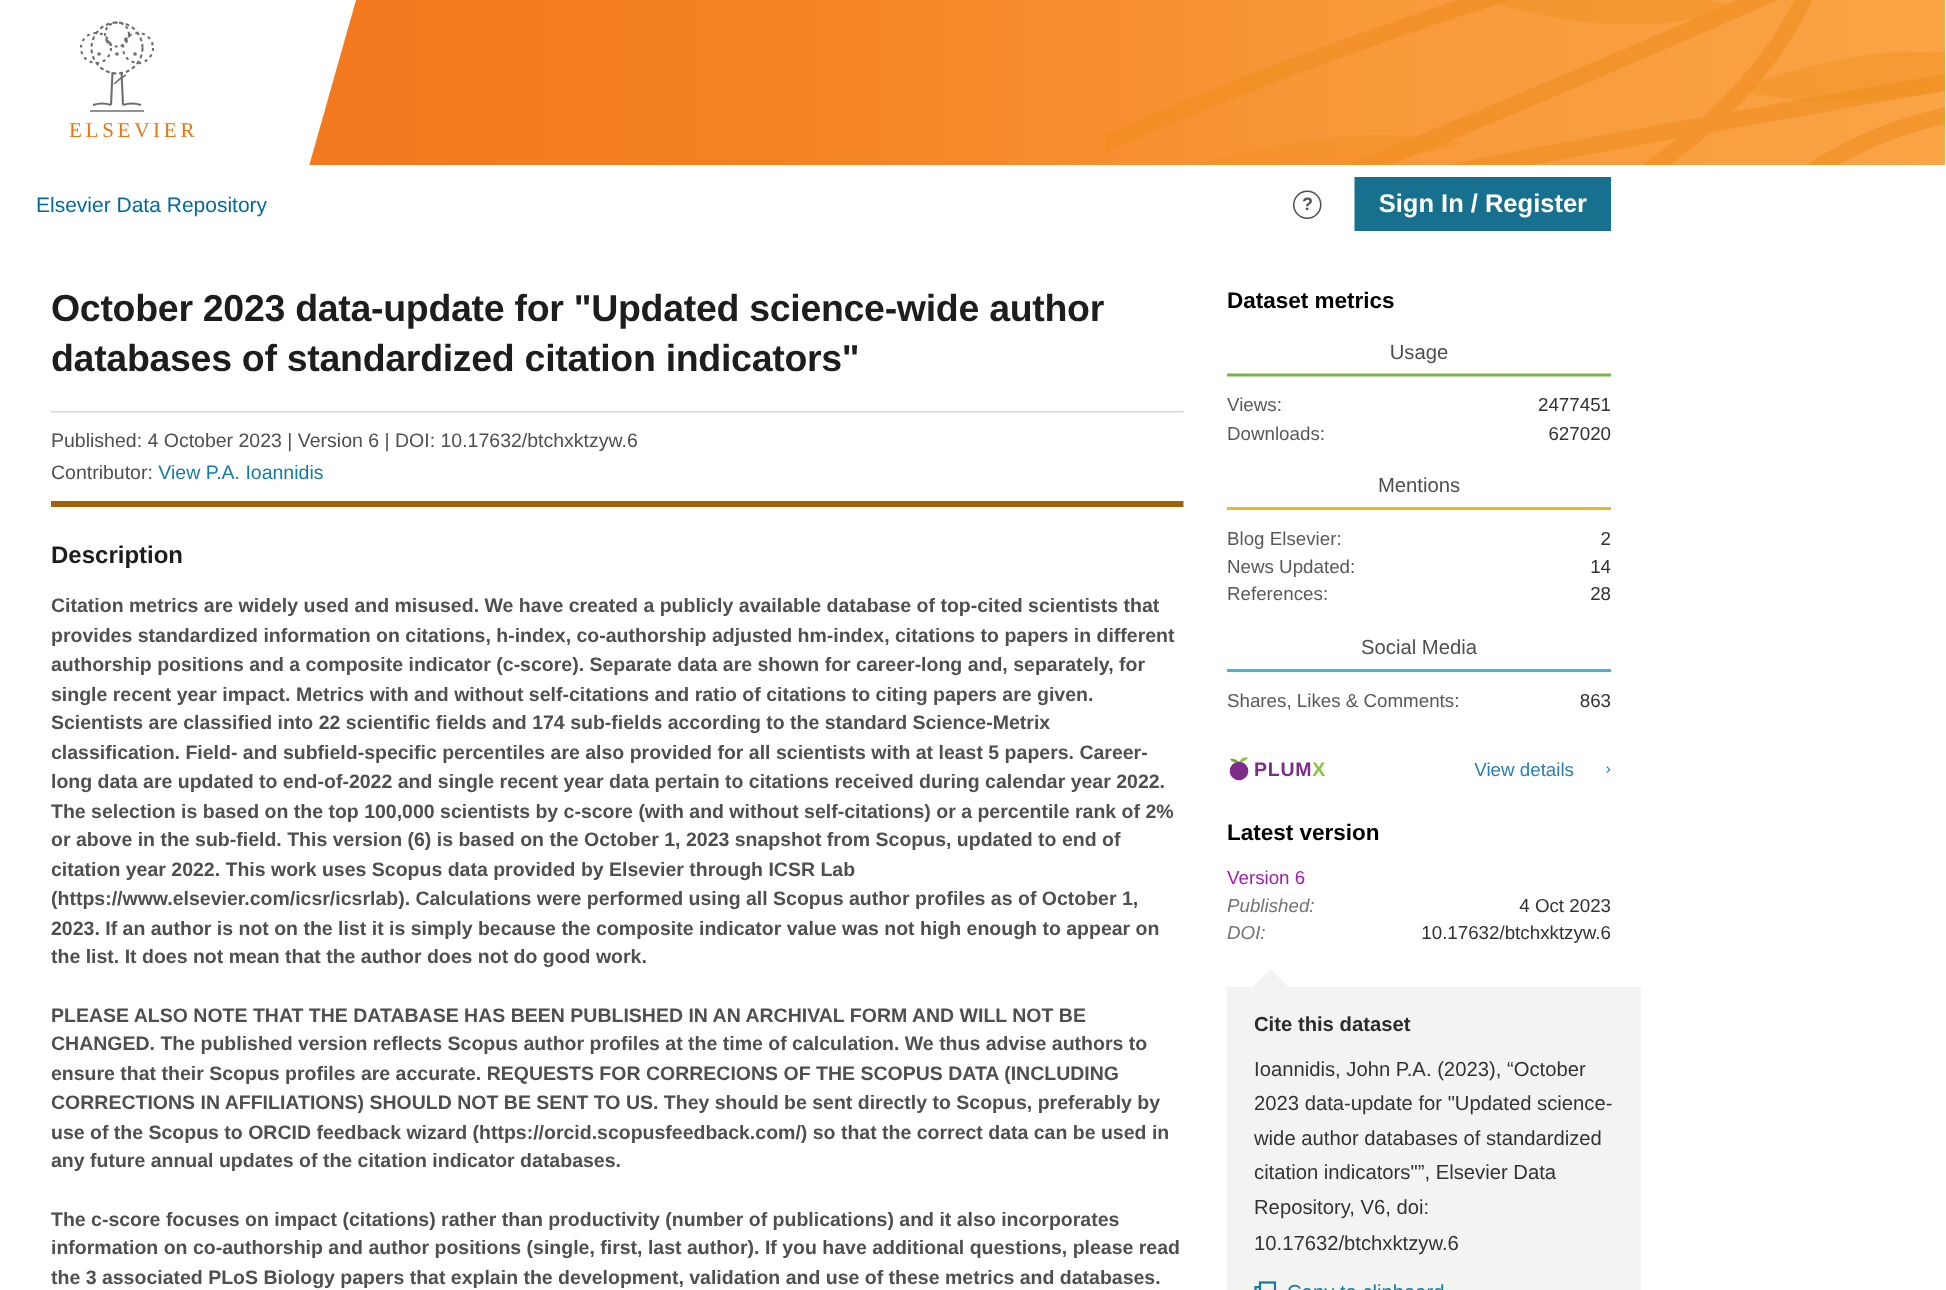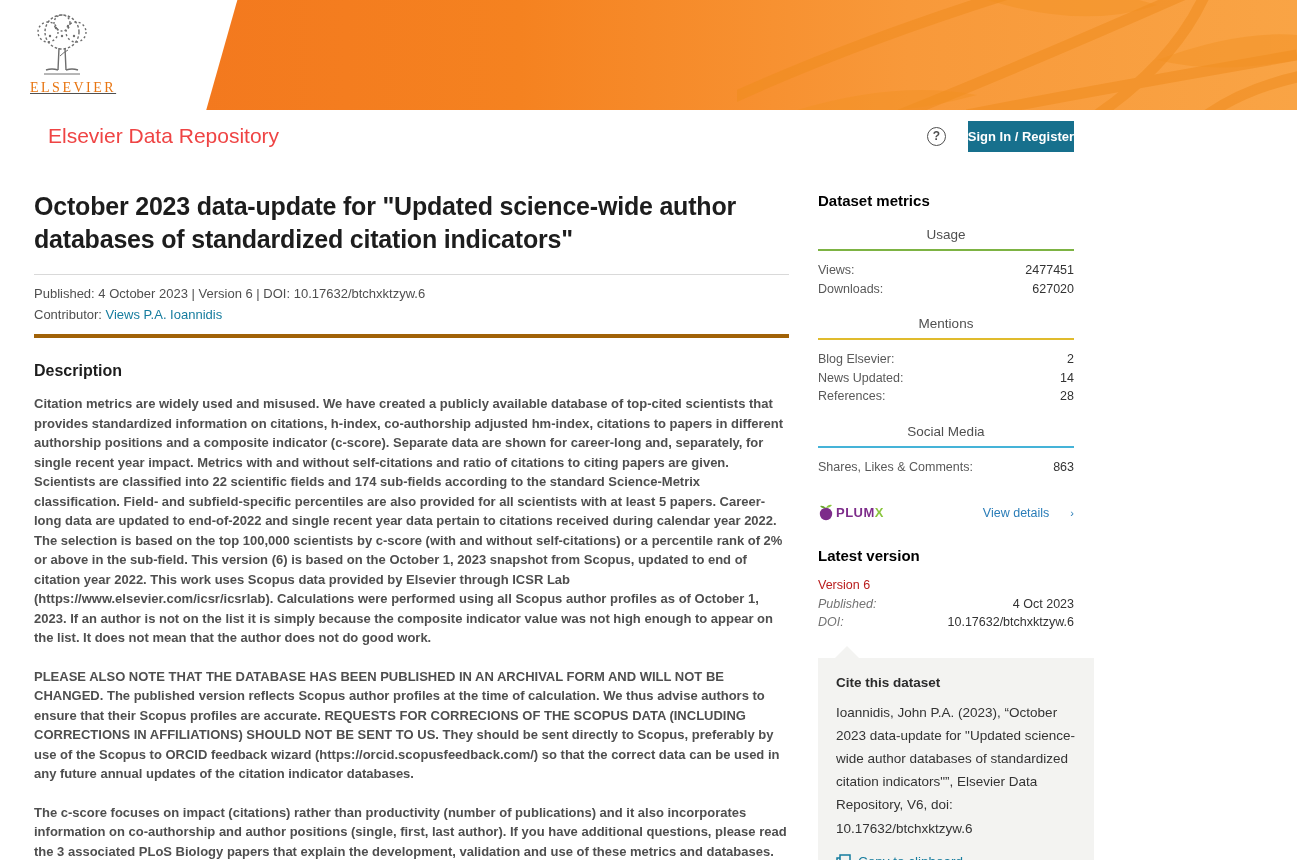--- a/index.html
+++ b/index.html
@@ -13,42 +13,42 @@
   }
 
   
   .banner { position: relative; width: 1297px; height: 110px; background: #ffffff; }
   .banner-orange {
     position: absolute; inset: 0;
     background: linear-gradient(90deg, #f2731d 0%, #f58220 40%, #f8993a 70%, #f9a445 100%);
     clip-path: polygon(18.3% 0, 100% 0, 100% 100%, 15.9% 100%);
   }
   .banner-orange svg { position: absolute; right: 0; top: 0; }
-  .logo-block { position: absolute; left: 30px; top: 12px; width: 110px; text-align: left; text-decoration: underline; }
+  .logo-block { position: absolute; left: 46px; top: 12px; width: 110px; text-align: left; }
   .logo-tree { display: block; }
   .logo-word {
     font-family: "Liberation Serif", serif;
     color: #e87511; font-size: 14px; letter-spacing: 2.5px; margin-top: 2px;
   }
 
   
   .subheader {
     position: relative; height: 52px; width: 1094px; margin: 0 auto 0 0;
     display: flex; align-items: center;
   }
-  .site-title { position: absolute; left: 48px; font-size: 21px; color: #ef4444; }
+  .site-title { position: absolute; left: 24px; font-size: 14px; color: #0369a1; }
   .subheader-right { position: absolute; right: 20px; display: flex; align-items: center; gap: 22px; }
   .help-icon {
     width: 19px; height: 19px; border: 1.6px solid #4f4f4f; border-radius: 50%;
     display: flex; align-items: center; justify-content: center;
     font-size: 12px; color: #4f4f4f; cursor: pointer; font-weight: bold;
   }
   .signin-btn {
     background: #17708d; color: #ffffff; border: none; cursor: pointer;
-    font-size: 13px; font-weight: bold; padding: 8px 0;
+    font-size: 17px; font-weight: bold; padding: 8px 16px;
     font-family: "Liberation Sans", sans-serif;
   }
 
   
   .content { display: flex; padding: 16px 0 0 34px; gap: 29px; }
   .main-col { width: 755px; }
   .side-col { width: 276px; }
 
   
   .ds-title {
@@ -76,21 +76,21 @@
   .metric-row .val { color: #333333; }
   .plumx-row { display: flex; justify-content: space-between; align-items: center; margin: 26px 20px 0 0; }
   .plumx-logo { display: flex; align-items: center; gap: 1px; cursor: pointer; }
   .plumx-word { font-size: 13px; font-weight: bold; letter-spacing: 0.5px; color: #7d2c8a; }
   .plumx-x { color: #8bc63f; }
   .view-details { font-size: 12.5px; color: #2a7db8; cursor: pointer; text-decoration: none; display: flex; align-items: center; gap: 21px; }
   .chev { font-size: 11px; color: #2a7db8; }
 
   .latest-heading { margin: 26px 0 12px 0; }
   .latest-rows { padding-right: 20px; font-size: 12.5px; }
-  .latest-version-line { color: #b91c1c; line-height: 18.5px; }
+  .latest-version-line { color: #a21caf; line-height: 18.5px; }
   .latest-row { display: flex; justify-content: space-between; line-height: 18.5px; }
   .latest-row .lbl { color: #737373; font-style: italic; }
   .latest-row .val { color: #333333; }
 
   .cite-box { position: relative; background: #f3f3f1; margin-top: 26px; padding: 17px 18px 20px 18px; }
   .cite-caret {
     position: absolute; top: -12px; left: 16px; width: 0; height: 0;
     border-left: 13px solid transparent; border-right: 13px solid transparent;
     border-bottom: 13px solid #f3f3f1;
   }
@@ -153,21 +153,21 @@
 
 <div class="content">
 
   <div class="main-col">
     <h1 class="ds-title">October 2023 data-update for "Updated science-wide author databases of standardized citation indicators"</h1>
 
     <div class="meta-block">
       <div class="meta-line">Published: 4 October 2023 | Version 6 | DOI: 10.17632/btchxktzyw.6</div>
       <div class="meta-line">
         <span>Contributor:</span>
-        <a class="contrib-link">Views P.A. Ioannidis</a>
+        <a class="contrib-link">View P.A. Ioannidis</a>
       </div>
     </div>
 
     <h2 class="desc-heading">Description</h2>
     <p class="desc-para">Citation metrics are widely used and misused. We have created a publicly available database of top-cited scientists that provides standardized information on citations, h-index, co-authorship adjusted hm-index, citations to papers in different authorship positions and a composite indicator (c-score). Separate data are shown for career-long and, separately, for single recent year impact. Metrics with and without self-citations and ratio of citations to citing papers are given. Scientists are classified into 22 scientific fields and 174 sub-fields according to the standard Science-Metrix classification. Field- and subfield-specific percentiles are also provided for all scientists with at least 5 papers. Career-long data are updated to end-of-2022 and single recent year data pertain to citations received during calendar year 2022. The selection is based on the top 100,000 scientists by c-score (with and without self-citations) or a percentile rank of 2% or above in the sub-field. This version (6) is based on the October 1, 2023 snapshot from Scopus, updated to end of citation year 2022. This work uses Scopus data provided by Elsevier through ICSR Lab (https://www.elsevier.com/icsr/icsrlab). Calculations were performed using all Scopus author profiles as of October 1, 2023. If an author is not on the list it is simply because the composite indicator value was not high enough to appear on the list. It does not mean that the author does not do good work.</p>
     <p class="desc-para">PLEASE ALSO NOTE THAT THE DATABASE HAS BEEN PUBLISHED IN AN ARCHIVAL FORM AND WILL NOT BE CHANGED. The published version reflects Scopus author profiles at the time of calculation. We thus advise authors to ensure that their Scopus profiles are accurate. REQUESTS FOR CORRECIONS OF THE SCOPUS DATA (INCLUDING CORRECTIONS IN AFFILIATIONS) SHOULD NOT BE SENT TO US. They should be sent directly to Scopus, preferably by use of the Scopus to ORCID feedback wizard (https://orcid.scopusfeedback.com/) so that the correct data can be used in any future annual updates of the citation indicator databases.</p>
     <p class="desc-para">The c-score focuses on impact (citations) rather than productivity (number of publications) and it also incorporates information on co-authorship and author positions (single, first, last author). If you have additional questions, please read the 3 associated PLoS Biology papers that explain the development, validation and use of these metrics and databases. (https://doi.org/10.1371/journal.pbio.1002501, https://doi.org/10.1371/journal.pbio.3000384 and https://doi.org/10.1371/journal.pbio.3000918).</p>
 
   </div>
 

